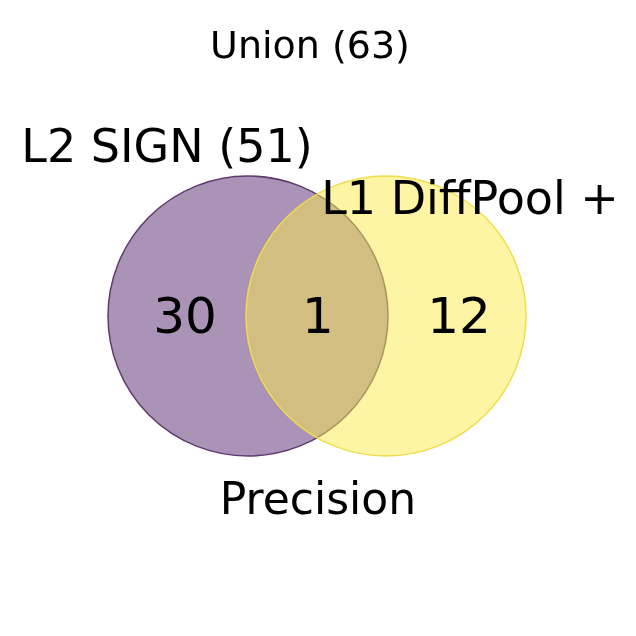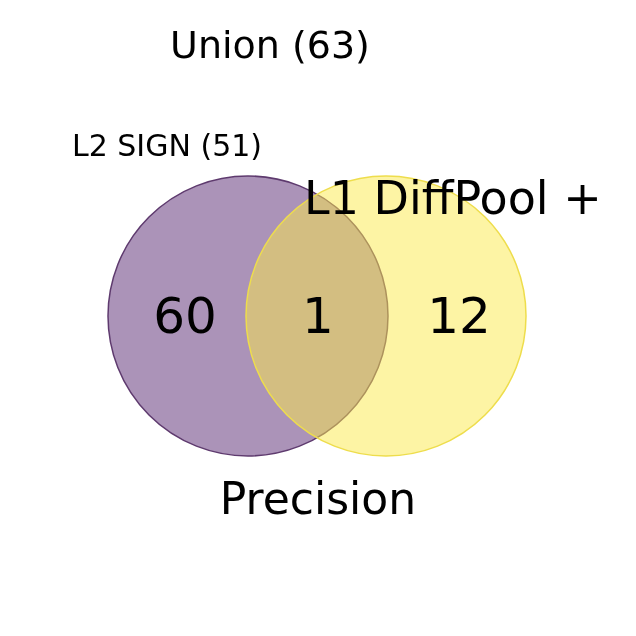--- a/index.html
+++ b/index.html
@@ -26,33 +26,35 @@
     white-space: pre;
     color: #000000;
   }
   .title {
     left: 0;
     top: 26px;
     width: 540px;
     text-align: center;
     font-size: 38px;
     line-height: 38px;
+    padding-left: 40px;
   }
   .left-label {
     left: 0;
     top: 123px;
     width: 334px;
     text-align: center;
-    font-size: 30px;
+    font-size: 46px;
     line-height: 46px;
   }
   .right-label {
     left: 304px;
     top: 73px;
     width: 332px;
+    text-align: center;
     font-size: 46px;
     line-height: 50px;
   }
   .count {
     font-size: 50px;
     line-height: 50px;
     transform: translate(-50%, -50%);
   }
   .count-left  { left: 185px; top: 316px; }
   .count-mid   { left: 318px; top: 316px; }
@@ -77,21 +79,21 @@
   </svg>
 
   <div class="txt title">Union (63)</div>
 
   <div class="txt left-label">L2 SIGN (51)</div>
 
   <div class="txt right-label">
     <div>L1 DiffPool +</div>
   </div>
 
-  <div class="txt count count-left">60</div>
+  <div class="txt count count-left">30</div>
 
   <div class="txt count count-mid">1</div>
 
   <div class="txt count count-right">12</div>
 
   <div class="txt caption">Precision</div>
 
 </div>
 
 </body></html>

